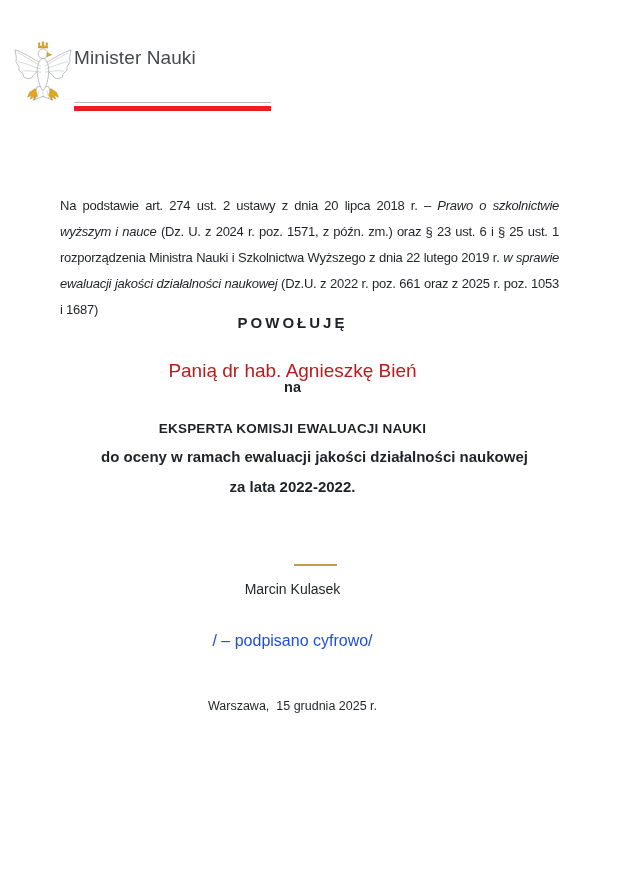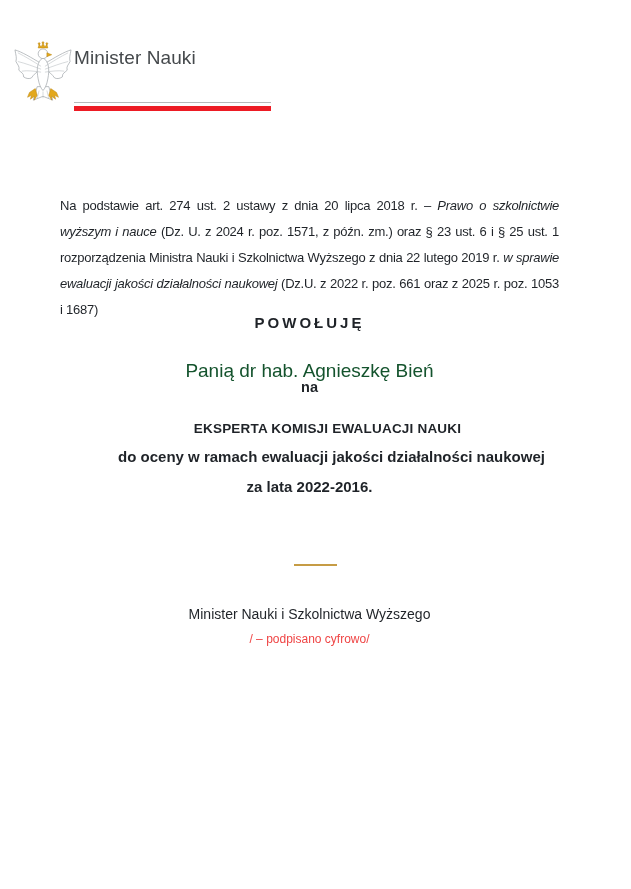--- a/index.html
+++ b/index.html
@@ -23,32 +23,32 @@
   .flag-strip .gap{height:3px;background:#ffffff;}
   .flag-strip .r-line{height:5px;background:#ed1b24;}
   
   .legal{
     position:absolute;left:60px;top:180px;width:499px;
     font-size:13px;line-height:26px;letter-spacing:-0.25px;
     text-align:justify;
   }
   .legal .it{font-style:italic;}
   
-  .cline{position:absolute;left:0;width:585px;text-align:center;margin-left:17px;}
+  .cline{position:absolute;left:0;width:585px;text-align:center;}
   .powoluje{top:314px;font-weight:bold;font-size:15px;letter-spacing:3px;}
-  .appointee{top:360px;font-size:19px;color:#14532d;}
+  .appointee{top:360px;font-size:19px;color:#b91c1c;}
   .na{top:379px;font-weight:bold;font-size:14.5px;}
-  .role{top:421px;font-weight:bold;font-size:13.5px;letter-spacing:0.2px;padding-left:18px;}
+  .role{top:421px;font-weight:bold;font-size:13.5px;letter-spacing:0.2px;}
   .purpose{top:448px;font-weight:bold;font-size:15px;padding-left:22px;}
   .period{top:478px;font-weight:bold;font-size:15px;}
   
   .sig-rule{position:absolute;left:294px;top:564px;width:43px;height:2px;background:#c69c45;}
   .sig-name{top:581px;font-size:14px;}
   .sig-title{top:606px;font-size:14px;}
-  .sig-digital{top:632px;font-size:12px;color:#ef4444;}
+  .sig-digital{top:632px;font-size:16px;color:#1d4ed8;}
   
   .place-date{top:699px;font-size:12.5px;white-space:pre;}
 </style>
 </head>
 <body>
 
 <div class="page">
 
   <svg class="emblem" viewBox="0 0 60 74" aria-hidden="true">
     <g stroke="#9ba1a6" stroke-width="0.7" fill="#ffffff">
@@ -88,20 +88,21 @@
     <div class="r-line"></div>
   </div>
 
   <p class="legal"><span>Na podstawie art. 274 ust. 2 ustawy z dnia 20 lipca 2018 r. – </span><span class="it">Prawo o szkolnictwie wyższym i nauce</span><span> (Dz. U. z 2024 r. poz. 1571, z późn. zm.) oraz § 23 ust. 6 i § 25 ust. 1 rozporządzenia Ministra Nauki i Szkolnictwa Wyższego z dnia 22 lutego 2019 r. </span><span class="it">w sprawie ewaluacji jakości działalności naukowej</span><span> (Dz.U. z 2022 r. poz. 661 oraz z 2025 r. poz. 1053 i 1687)</span></p>
 
   <div class="cline powoluje">POWOŁUJĘ</div>
   <div class="cline appointee">Panią dr hab. Agnieszkę Bień</div>
   <div class="cline na">na</div>
   <div class="cline role">EKSPERTA KOMISJI EWALUACJI NAUKI</div>
   <div class="cline purpose">do oceny w ramach ewaluacji jakości działalności naukowej</div>
-  <div class="cline period">za lata 2022-2016.</div>
+  <div class="cline period">za lata 2022-2022.</div>
 
   <div class="sig-rule"></div>
-  <div class="cline sig-title">Minister Nauki i Szkolnictwa Wyższego</div>
+  <div class="cline sig-name">Marcin Kulasek</div>
   <div class="cline sig-digital">/ – podpisano cyfrowo/</div>
 
+  <div class="cline place-date">Warszawa,  15 grudnia 2025 r.</div>
 
 </div>
 
 </body></html>

